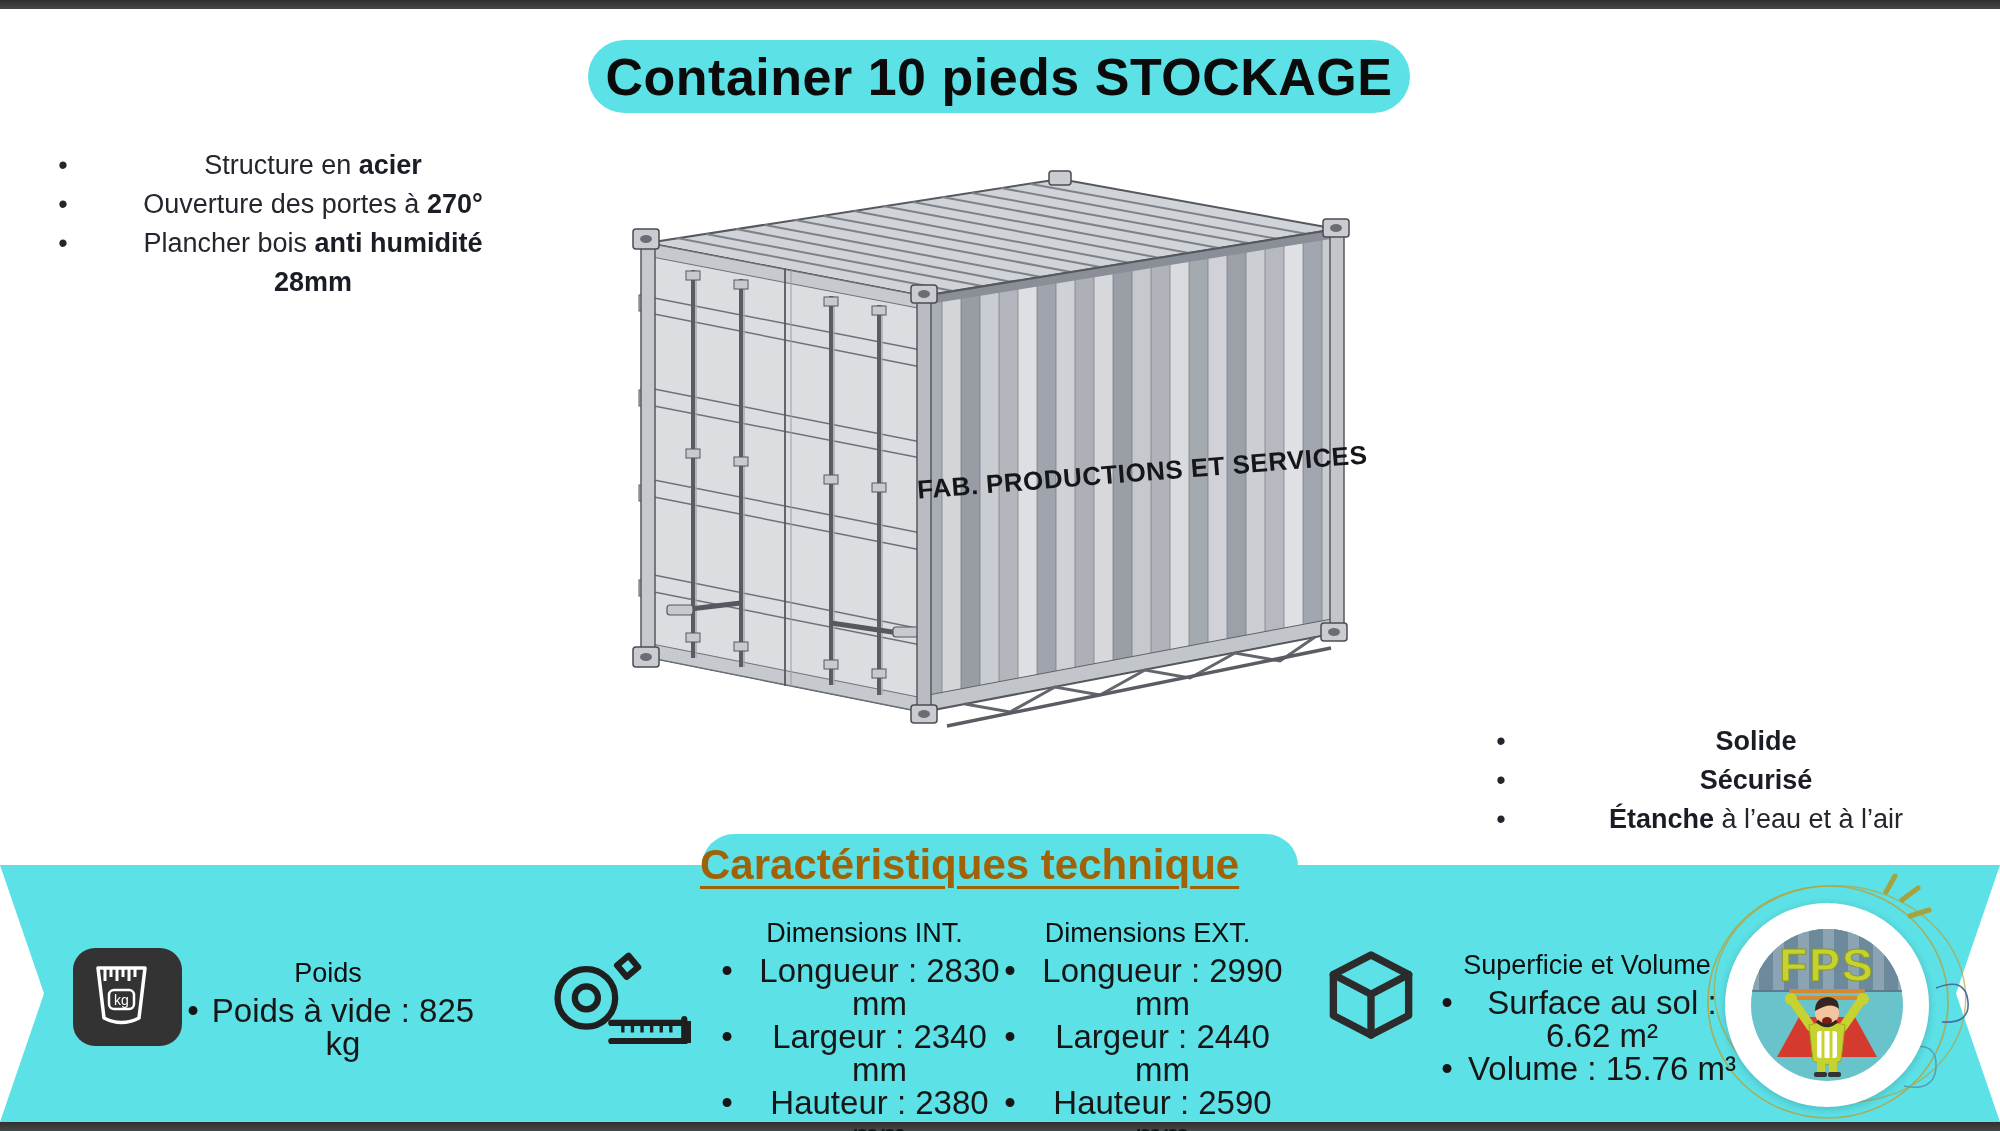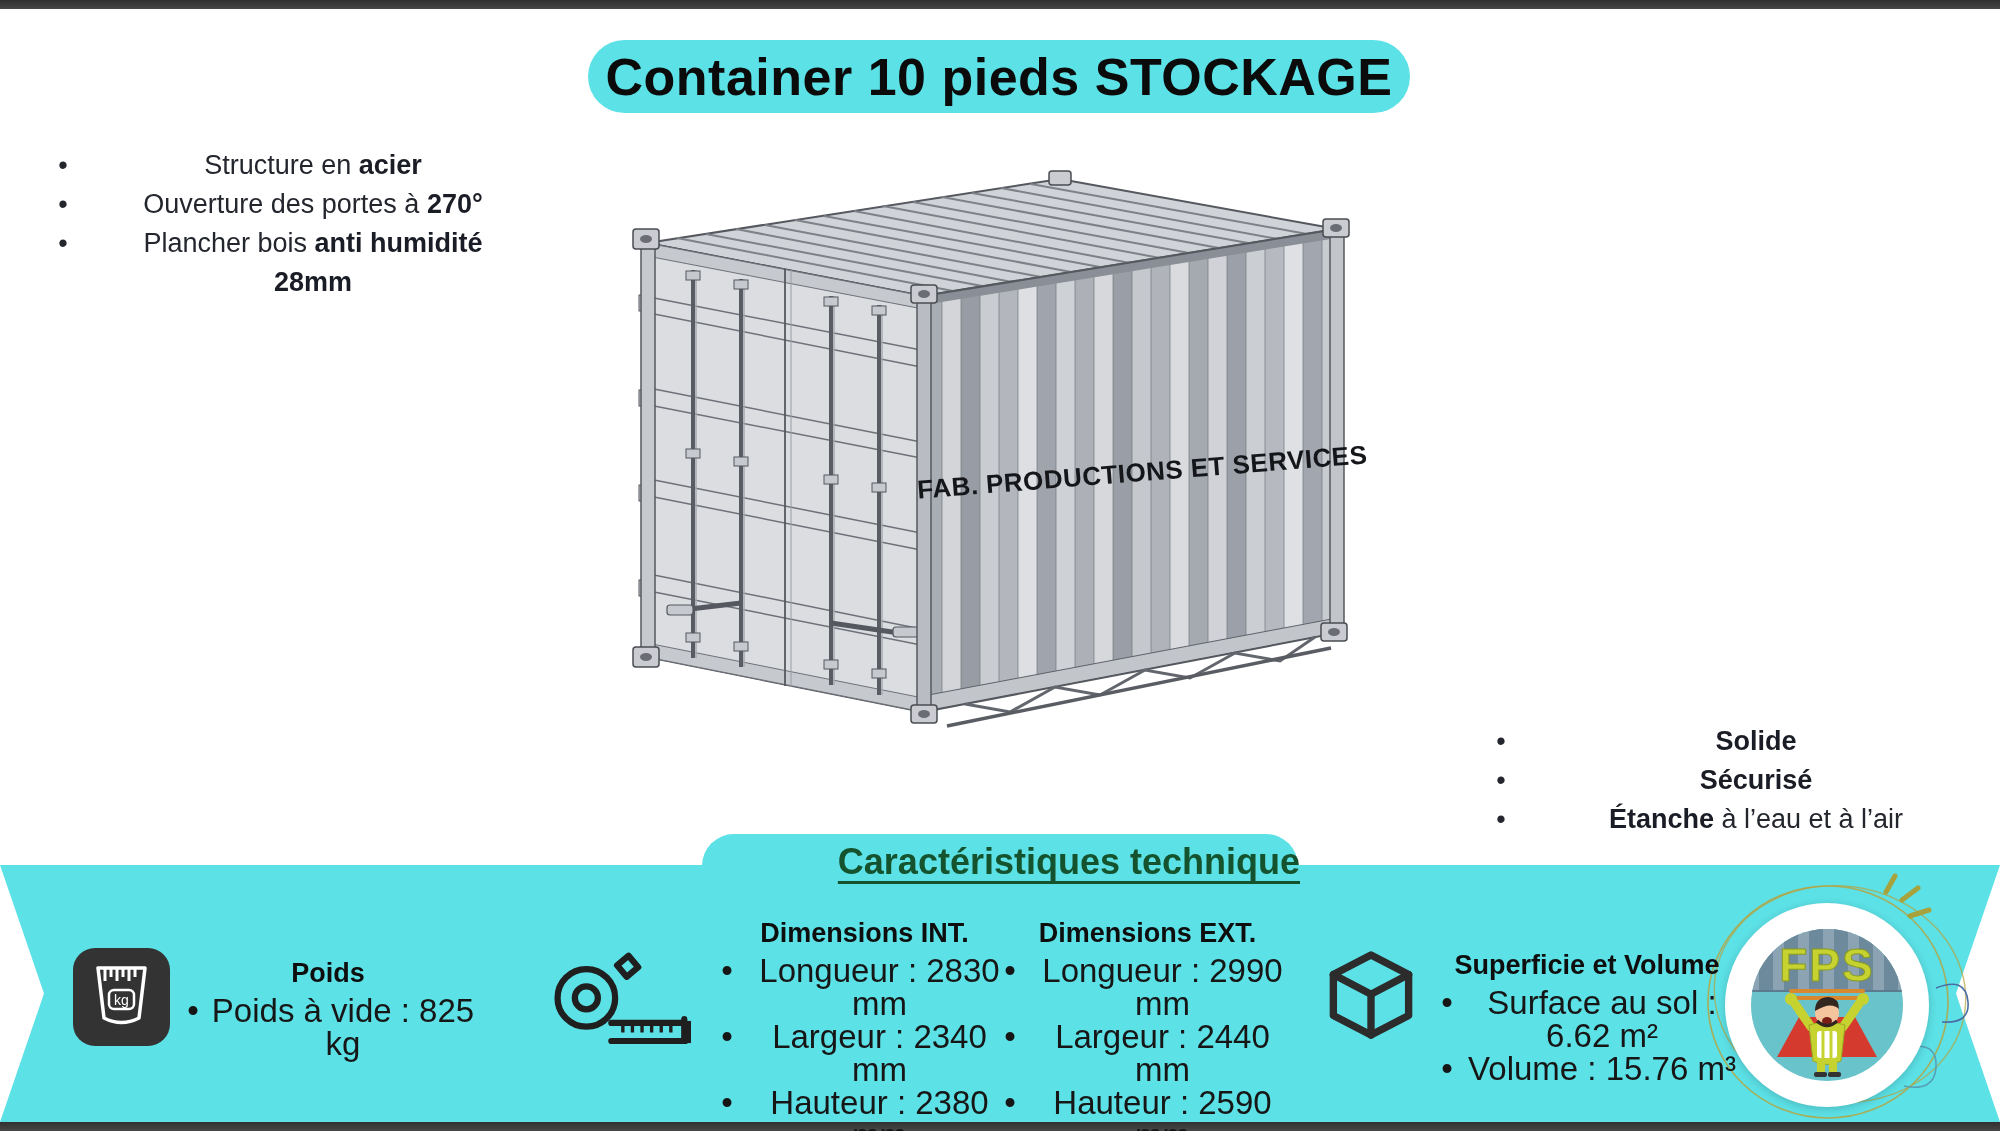--- a/index.html
+++ b/index.html
@@ -20,40 +20,40 @@
   .bullet{width:46px;text-align:center;flex:0 0 46px;}
   .bullet.hidden{visibility:hidden;}
   .feat-text{flex:1;text-align:center;}
   .feat b{font-weight:bold;color:#1b1d26;margin-top:41px;}
   
   .container-art{position:absolute;left:615px;top:165px;width:770px;height:650px;}
   
   .band{position:absolute;left:0;top:865px;width:2000px;height:257px;background:#5ce1e6;z-index:1;}
   .head-bubble{position:absolute;left:702px;top:834px;width:596px;height:70px;border-radius:32px;
                background:#5ce1e6;z-index:1;}
-  .band-heading{position:absolute;left:700px;top:841px;width:600px;text-align:right;z-index:6;
-                font-size:36px;font-weight:bold;color:#14532d;text-decoration:underline;
+  .band-heading{position:absolute;left:700px;top:841px;width:600px;text-align:left;z-index:6;
+                font-size:42px;font-weight:bold;color:#a16207;text-decoration:underline;
                 text-decoration-thickness:3px;text-underline-offset:7px;}
   .notch{position:absolute;top:865px;width:44px;height:257px;background:#ffffff;z-index:2;}
   .notch.left{left:0;clip-path:polygon(0 0,100% 50%,0 100%);}
   .notch.right{right:0;clip-path:polygon(100% 0,0 50%,100% 100%);}
   
   .spec-block{position:absolute;z-index:5;color:#161616;}
-  .spec-title{font-size:27px;font-weight:bold;text-align:center;margin-bottom:5px;color:#0e0e0e;}
+  .spec-title{font-size:27px;font-weight:normal;text-align:center;margin-bottom:5px;color:#0e0e0e;}
   .spec-list{list-style:none;margin:0;padding:0;font-size:33px;line-height:33px;}
   .spec-list li{display:flex;}
   .spec-list li::before{content:"•";flex:0 0 30px;text-align:center;}
   .spec-list li span{flex:1;text-align:center;}
   .poids-block{left:178px;top:958px;width:300px;}
   .dim-int{left:712px;top:918px;width:305px;}
   .dim-ext{left:995px;top:918px;width:305px;}
   .sup-block{left:1432px;top:950px;width:310px;}
   
   .icon-box{position:absolute;z-index:5;}
-  .scale-box{left:73px;top:948px;width:97px;height:98px;background:#333333;border-radius:22px;}
+  .scale-box{left:73px;top:948px;width:109px;height:98px;background:#333333;border-radius:22px;}
   .tape-box{left:540px;top:948px;width:158px;height:96px;}
   .cube-box{left:1326px;top:944px;width:90px;height:102px;}
   
   .logo-wrap{position:absolute;left:1725px;top:903px;width:204px;height:204px;z-index:5;}
   .logo-ring{position:absolute;inset:0;background:#ffffff;border-radius:50%;
              box-shadow:0 2px 8px rgba(0,0,0,.18);}
   .logo-badge{position:absolute;left:26px;top:26px;width:152px;height:152px;border-radius:50%;overflow:hidden;}
   .deco{position:absolute;left:1680px;top:860px;width:320px;height:262px;z-index:3;}
 </style>
 </head>

